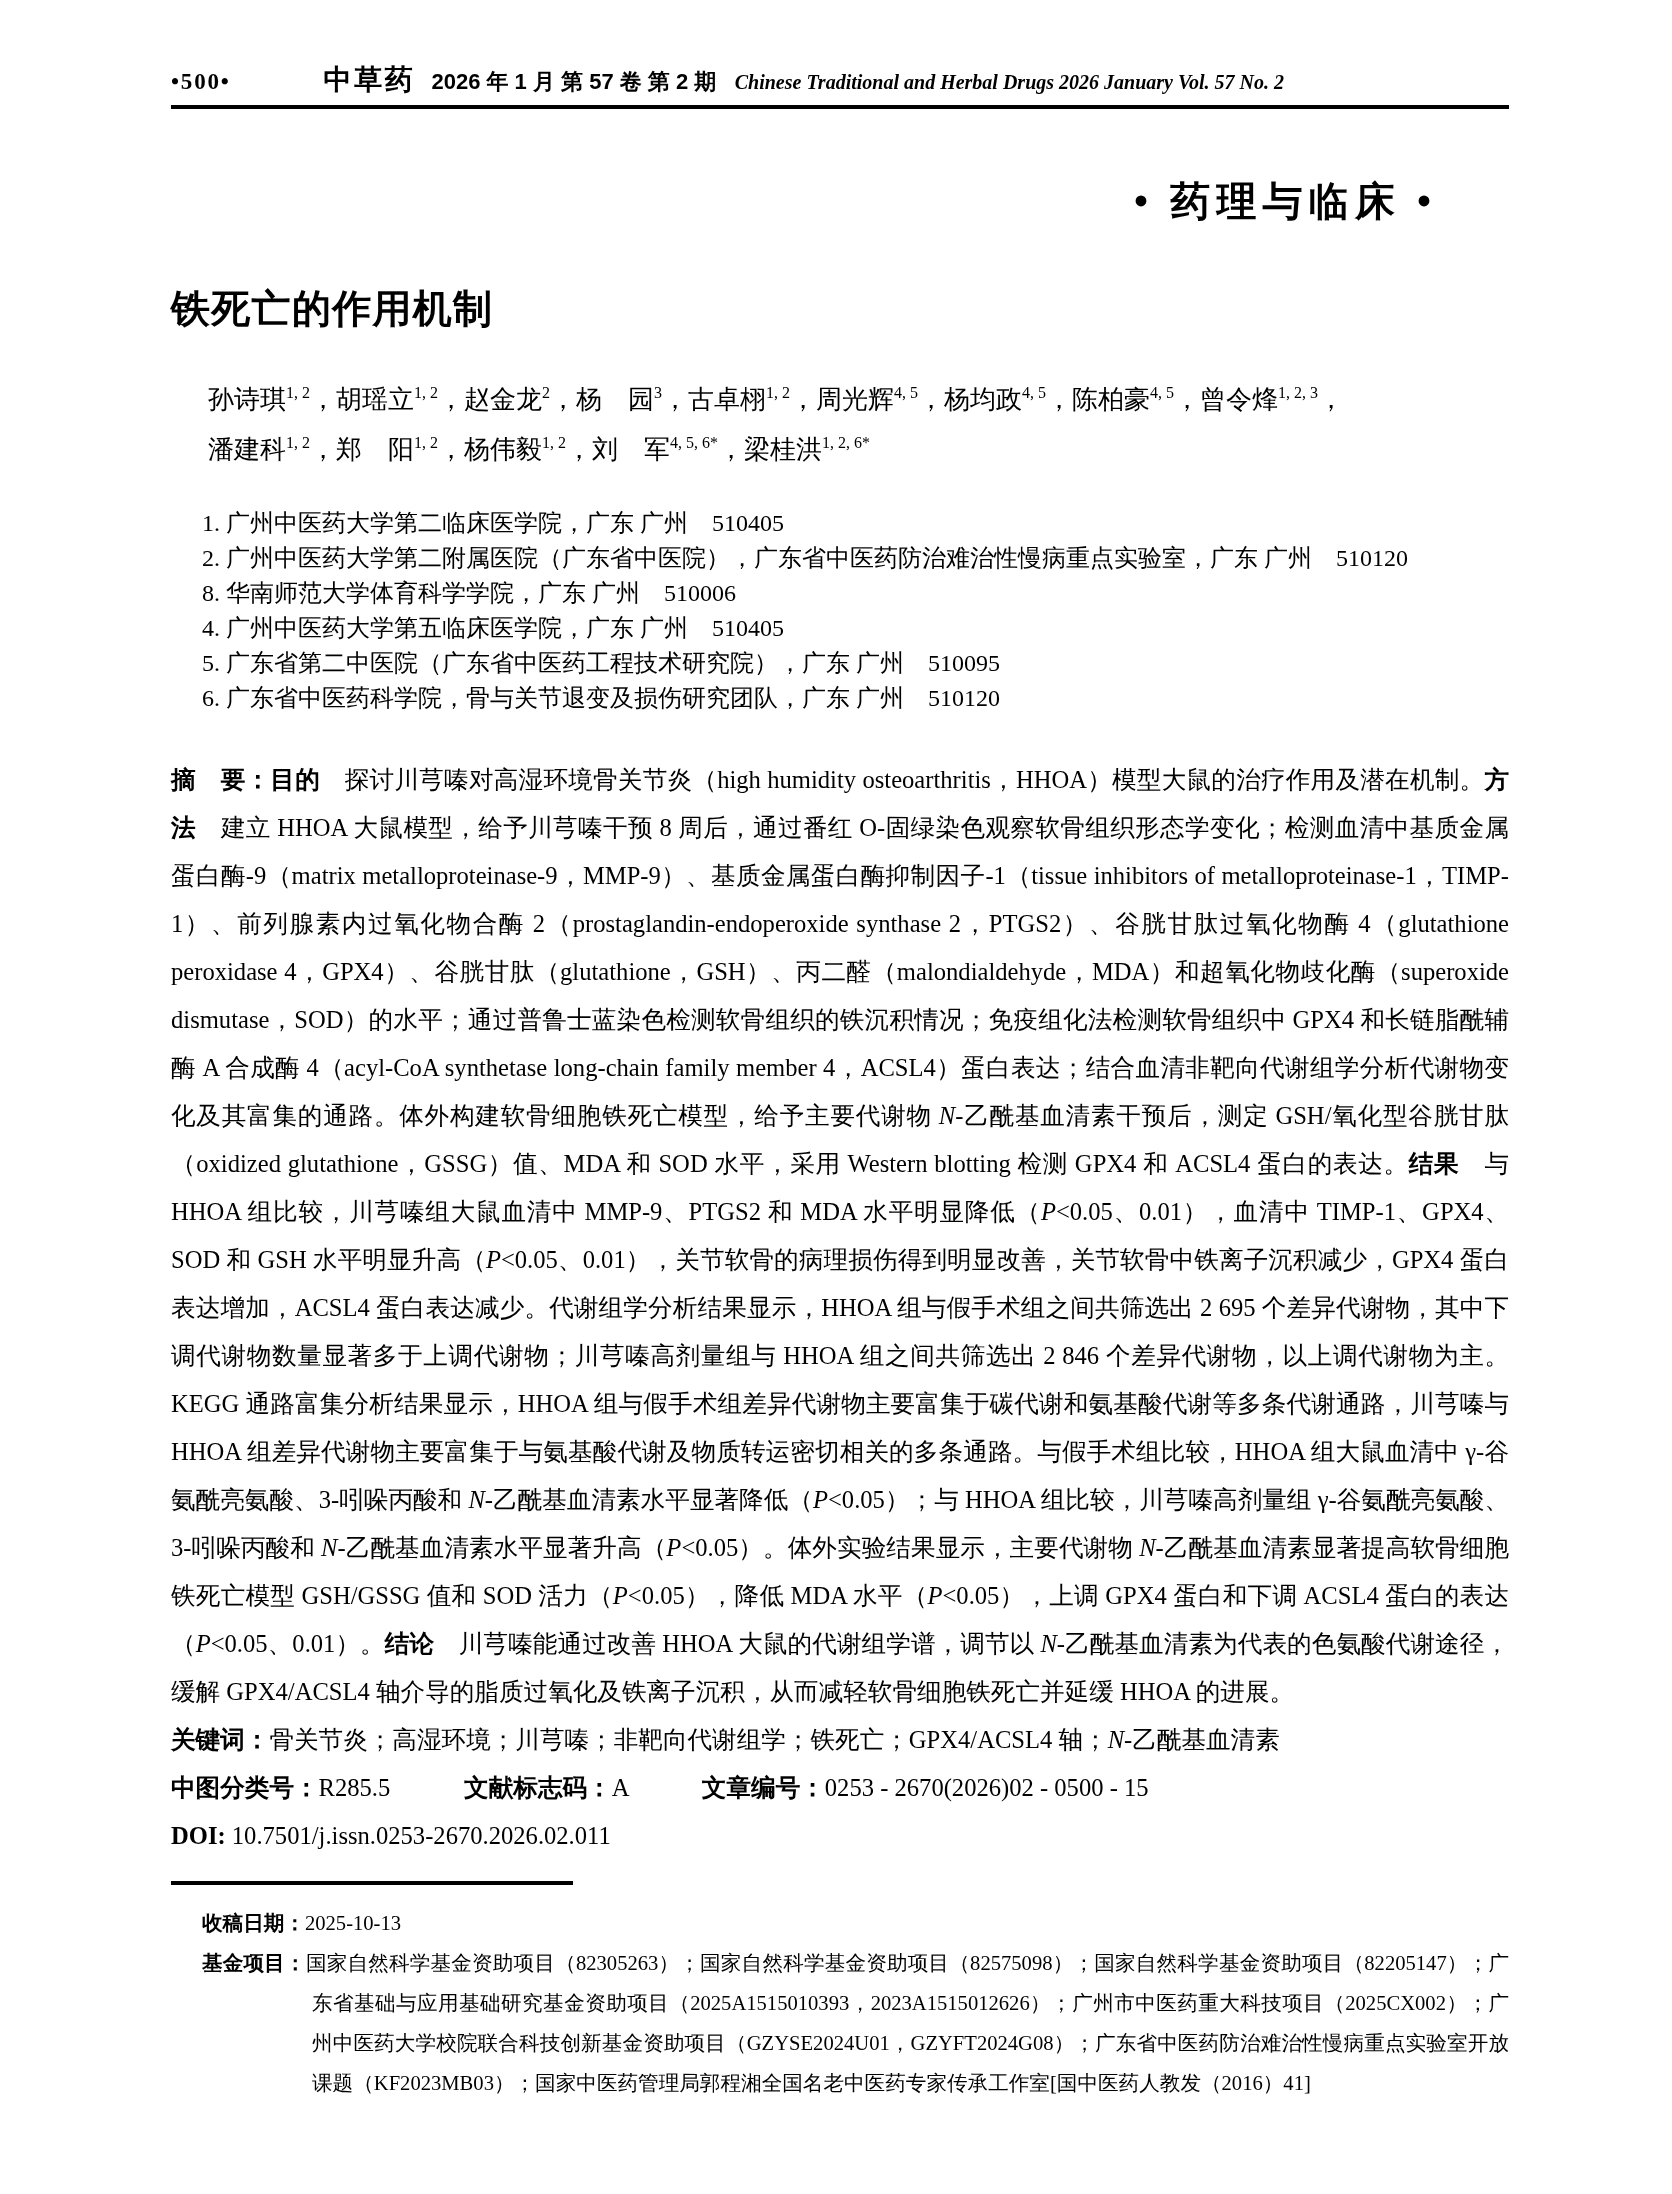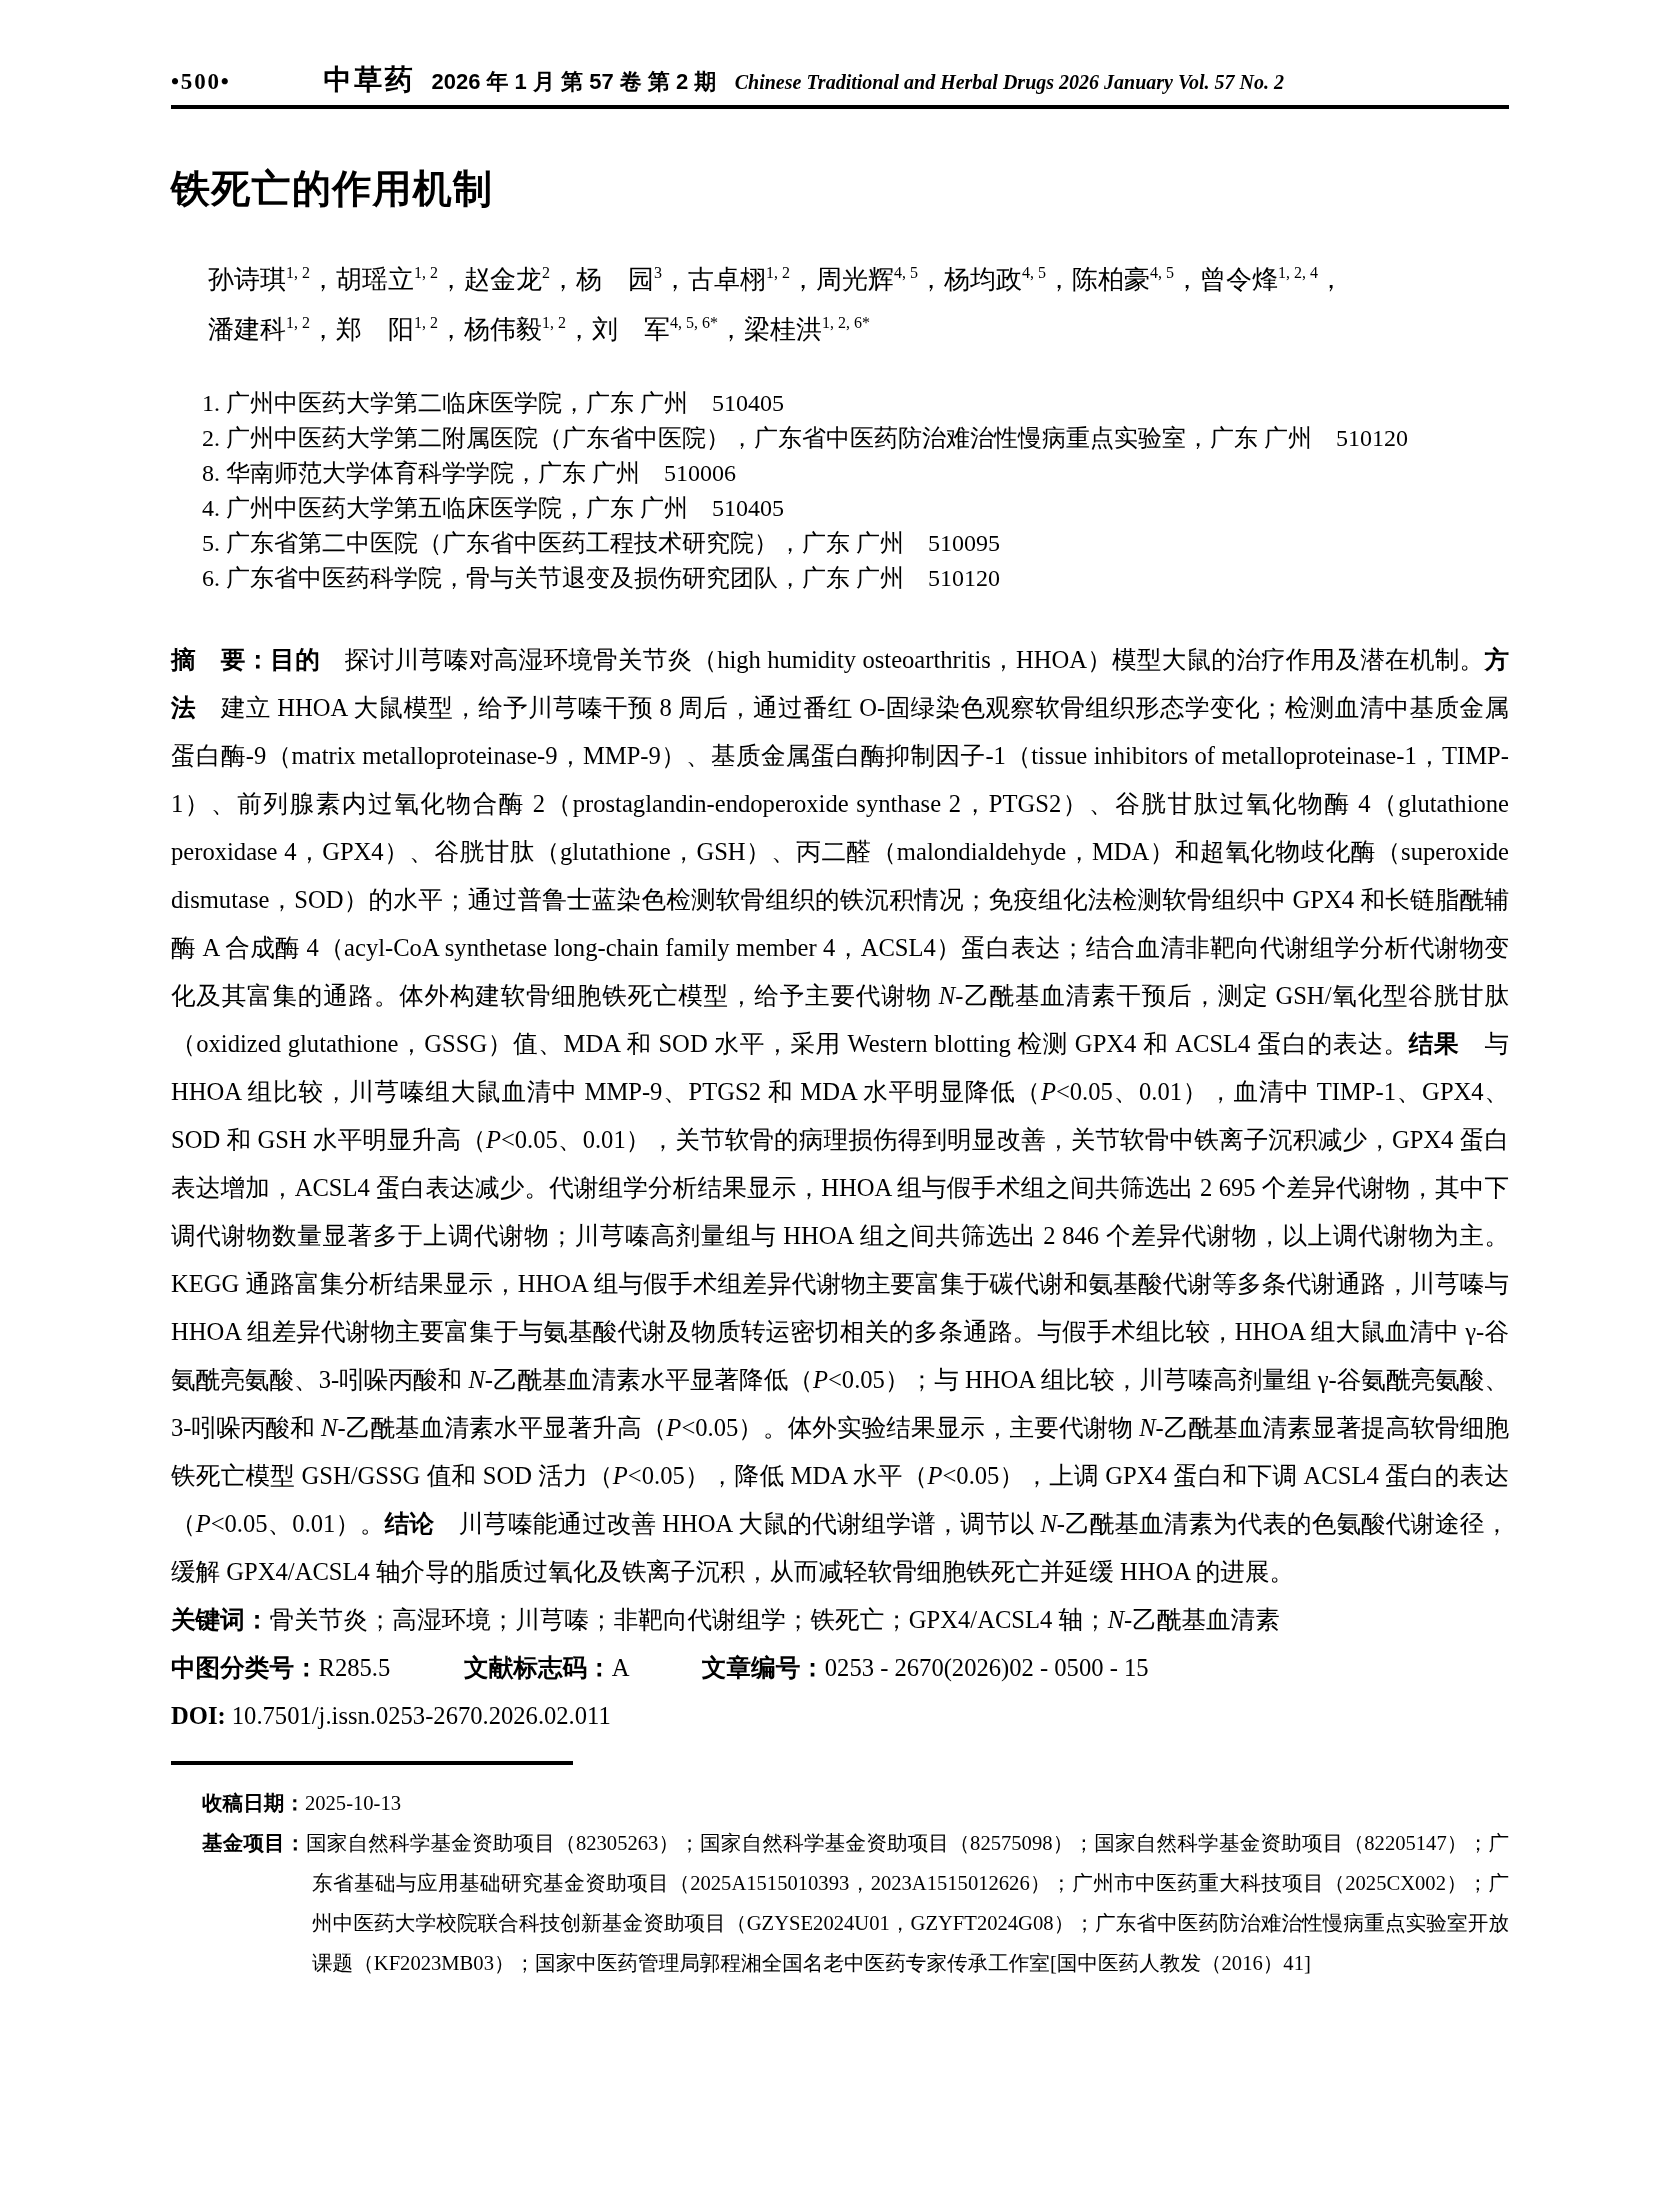--- a/index.html
+++ b/index.html
@@ -61,27 +61,28 @@
 <div class="content">
 
   <div class="running-head">
     <span class="page-num">•500•</span>
     <span class="journal-logo">中草药</span>
     <span class="issue-cn">2026 年 1 月  第 57 卷  第 2 期</span>
     <span class="issue-en">Chinese Traditional and Herbal Drugs 2026 January Vol. 57 No. 2</span>
   </div>
   <div class="head-rule"></div>
 
+  <div class="section-label">• 药理与临床 •</div>
 
   <h1 class="article-title" style="margin:49px 0 0 0;">
     <div>铁死亡的作用机制</div>
   </h1>
 
   <div class="authors-block">
-    <div><span>孙诗琪</span><sup>1, 2</sup><span>，胡瑶立</span><sup>1, 2</sup><span>，赵金龙</span><sup>2</sup><span>，杨　园</span><sup>3</sup><span>，古卓栩</span><sup>1, 2</sup><span>，周光辉</span><sup>4, 5</sup><span>，杨均政</span><sup>4, 5</sup><span>，陈柏豪</span><sup>4, 5</sup><span>，曾令烽</span><sup>1, 2, 4</sup><span>，</span></div>
+    <div><span>孙诗琪</span><sup>1, 2</sup><span>，胡瑶立</span><sup>1, 2</sup><span>，赵金龙</span><sup>2</sup><span>，杨　园</span><sup>3</sup><span>，古卓栩</span><sup>1, 2</sup><span>，周光辉</span><sup>4, 5</sup><span>，杨均政</span><sup>4, 5</sup><span>，陈柏豪</span><sup>4, 5</sup><span>，曾令烽</span><sup>1, 2, 3</sup><span>，</span></div>
     <div><span>潘建科</span><sup>1, 2</sup><span>，郑　阳</span><sup>1, 2</sup><span>，杨伟毅</span><sup>1, 2</sup><span>，刘　军</span><sup>4, 5, 6*</sup><span>，梁桂洪</span><sup>1, 2, 6*</sup></div>
   </div>
 
   <div class="affil-block">
     <div>1. 广州中医药大学第二临床医学院，广东 广州　510405</div>
     <div>2. 广州中医药大学第二附属医院（广东省中医院），广东省中医药防治难治性慢病重点实验室，广东 广州　510120</div>
     <div>8. 华南师范大学体育科学学院，广东 广州　510006</div>
     <div>4. 广州中医药大学第五临床医学院，广东 广州　510405</div>
     <div>5. 广东省第二中医院（广东省中医药工程技术研究院），广东 广州　510095</div>
     <div>6. 广东省中医药科学院，骨与关节退变及损伤研究团队，广东 广州　510120</div>

